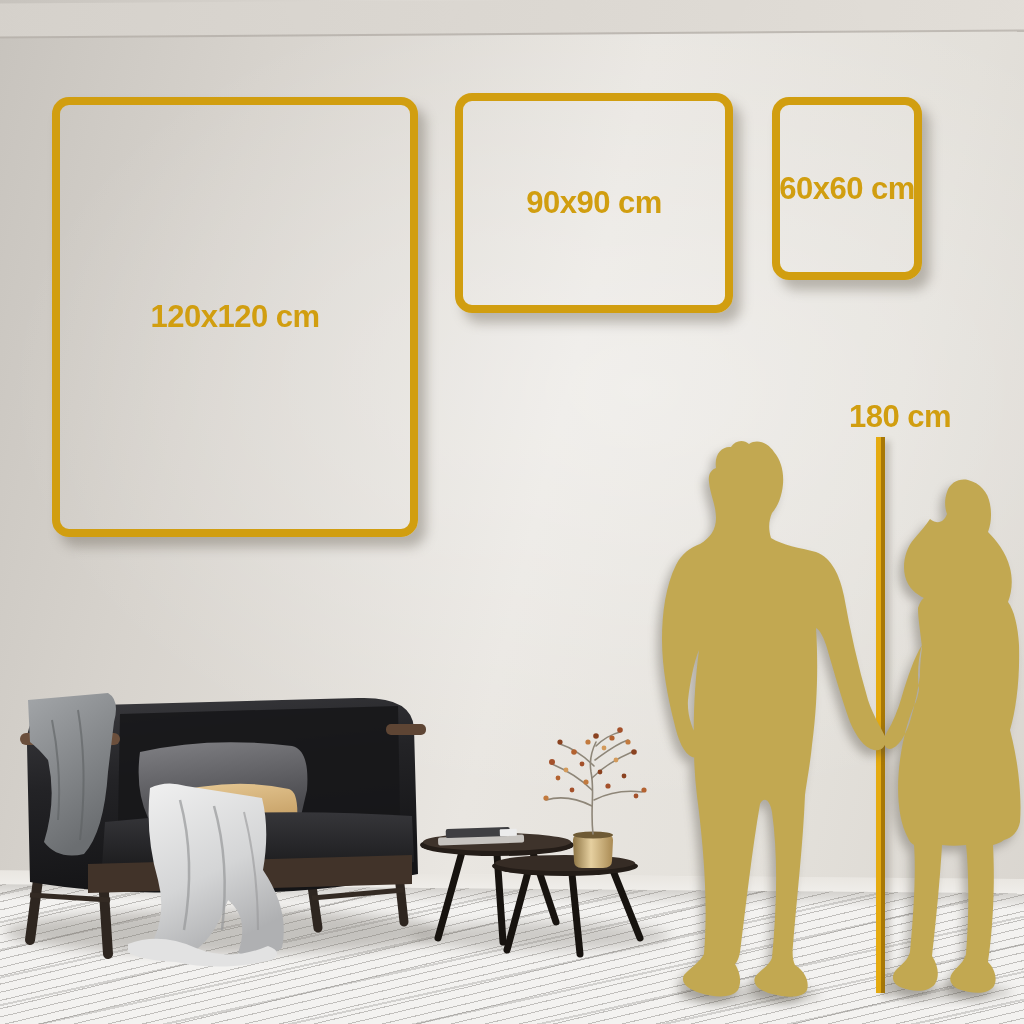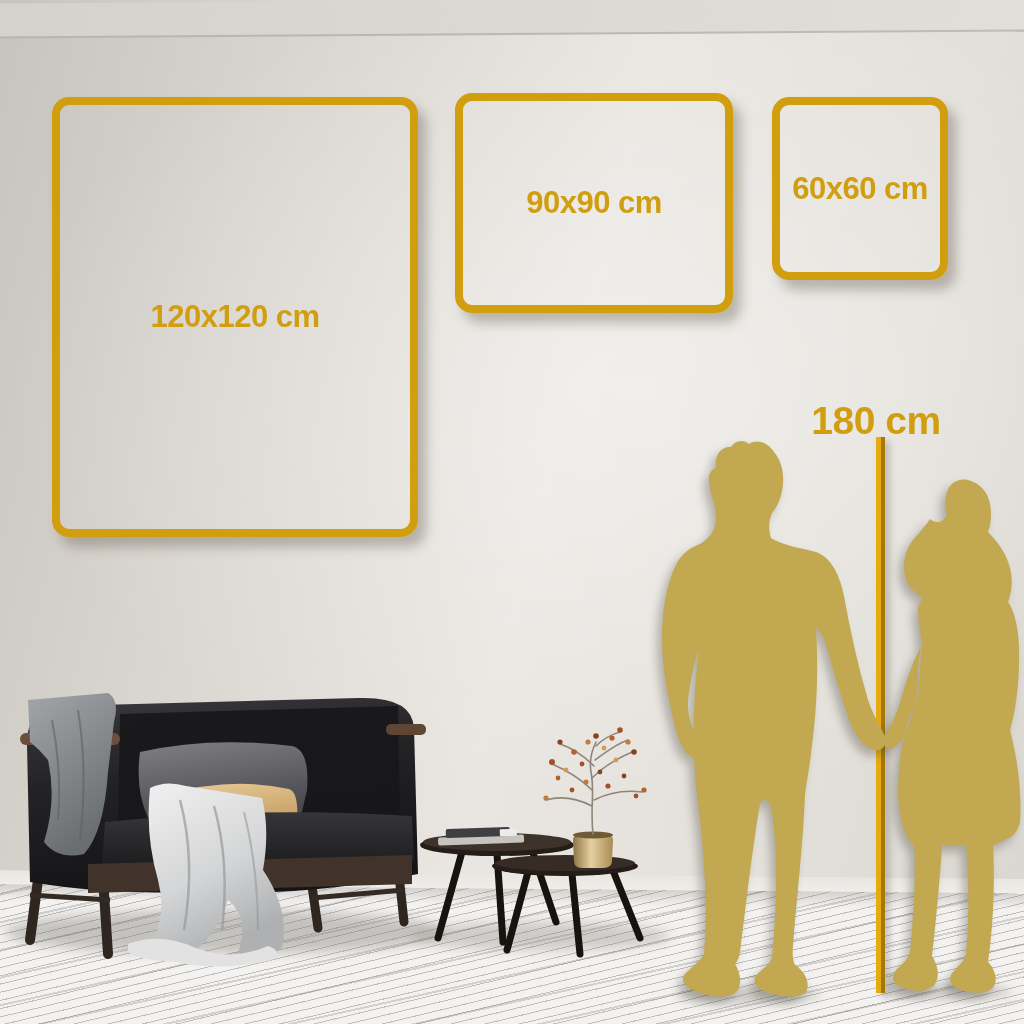--- a/index.html
+++ b/index.html
@@ -44,25 +44,25 @@
     border-radius:17px;
     box-shadow:8px 10px 12px rgba(105,98,85,.40);
     display:flex;align-items:center;justify-content:center;
   }
   .frame-label{
     color:var(--accent-gold,#D19E10);
     font-weight:800;font-size:31px;letter-spacing:-.5px;white-space:nowrap;
   }
   #frame-120{left:52px;top:97px;width:366px;height:440px;}
   #frame-90 {left:455px;top:93px;width:278px;height:220px;}
-  #frame-60 {left:772px;top:97px;width:176px;height:183px;}
+  #frame-60 {left:772px;top:97px;width:150px;height:183px;}
   
   .ruler-label{
-    position:absolute;left:796px;top:399px;width:160px;text-align:center;
-    color:var(--accent-gold,#D19E10);font-weight:800;font-size:39px;letter-spacing:-.5px;
+    position:absolute;left:820px;top:399px;width:160px;text-align:center;
+    color:var(--accent-gold,#D19E10);font-weight:800;font-size:31px;letter-spacing:-.5px;
   }
   .ruler-line{
     position:absolute;left:876px;top:437px;width:9px;height:556px;
     background:linear-gradient(to right,#E5AB10 0 58%, #A87806 58% 100%);
     box-shadow:5px 4px 6px rgba(105,98,85,.30);
   }
   
   svg.layer{position:absolute;left:0;top:0;pointer-events:none;}
   .couple-group{filter:drop-shadow(-5px 6px 5px rgba(75,70,58,.35));}
   .silhouette{fill:var(--silhouette-gold,#C2A851);}

